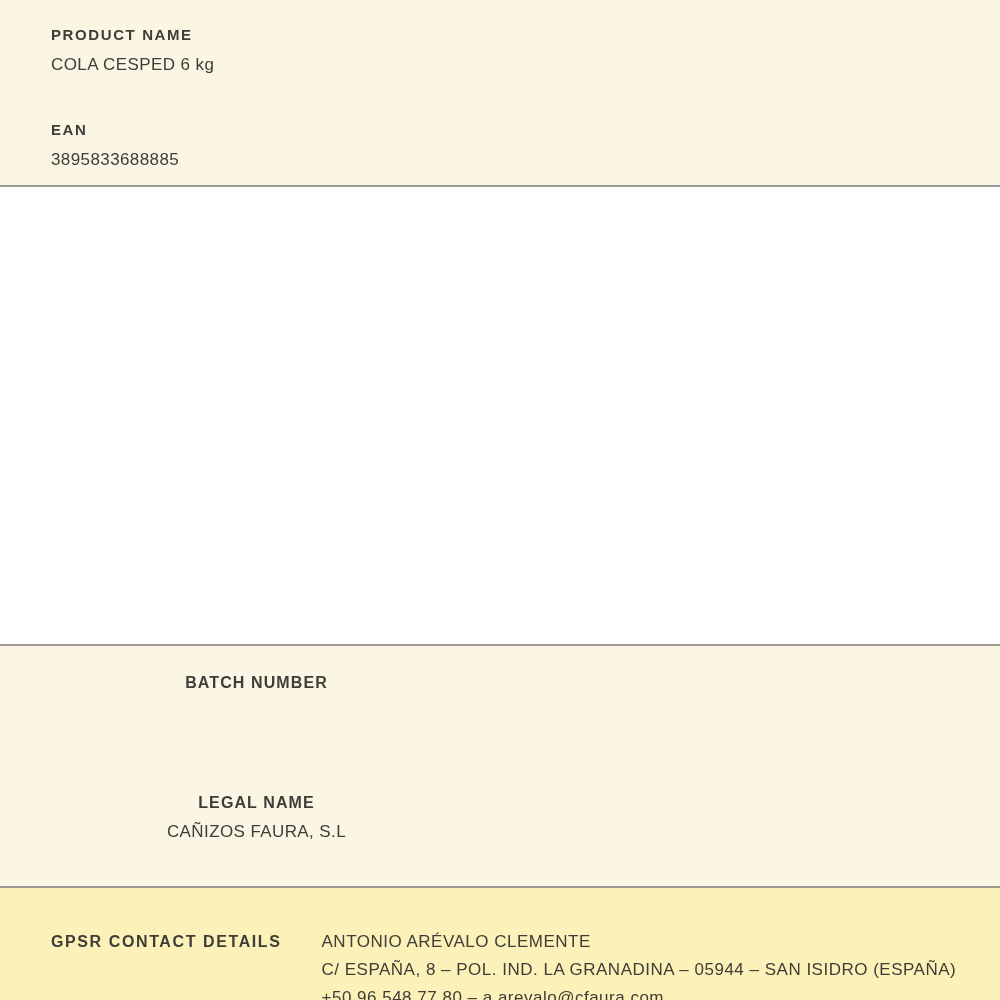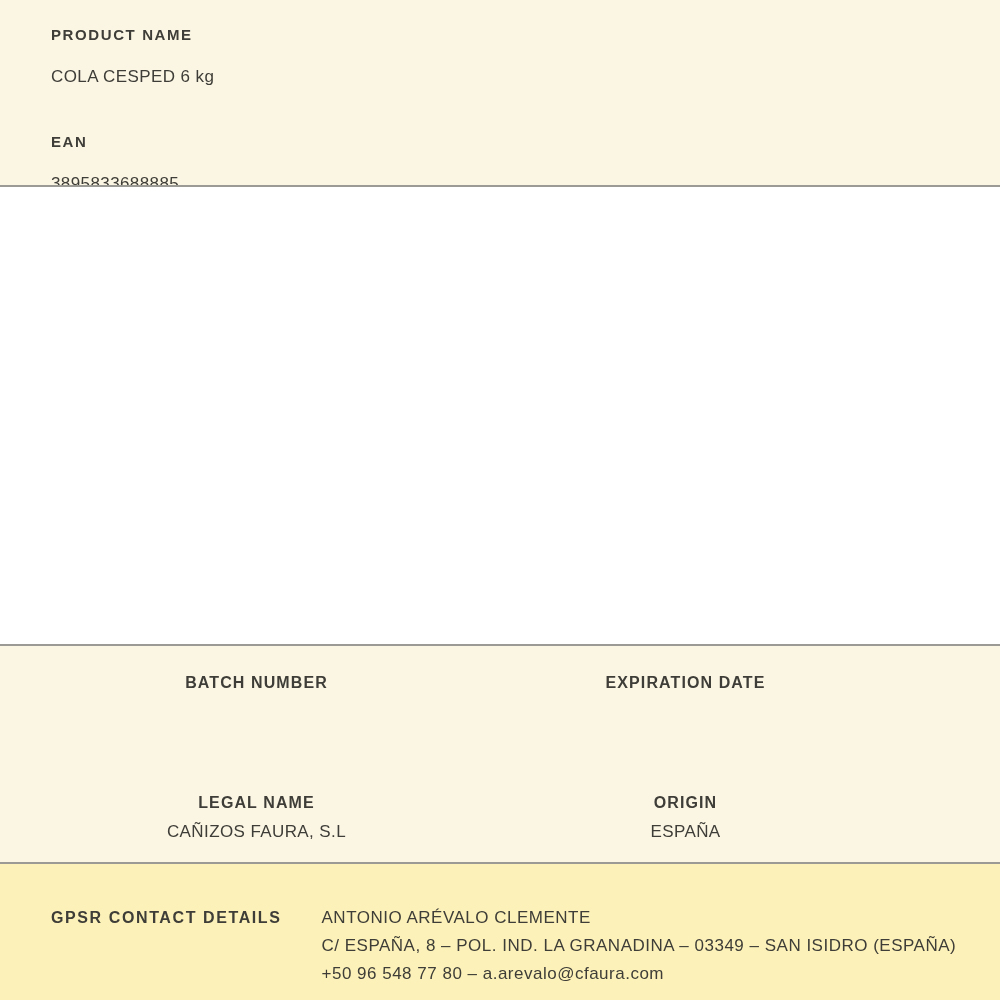--- a/index.html
+++ b/index.html
@@ -32,30 +32,30 @@
   .field-label {
     font-size: 15px;
     font-weight: bold;
     letter-spacing: 1.6px;
     line-height: 18px;
   }
   .field-value {
     font-size: 17px;
     letter-spacing: 0.4px;
     line-height: 20px;
-    margin-top: 23px;
+    margin-top: 11px;
   }
   .top-gap { height: 46px; }
 
   
   .section-white { height: 457px; background: var(--white-bg); flex: none; }
 
   
   .section-mid {
-    height: 216px;
+    height: 240px;
     background: var(--cream-bg);
     padding: 28px 100px 0 42px;
     flex: none;
   }
   .mid-row {
     display: grid;
     grid-template-columns: 1fr 1fr;
     text-align: center;
   }
   .mid-label {
@@ -118,41 +118,36 @@
 
   <div class="divider"></div>
 
   <div class="section-mid">
     <div class="mid-row">
       <div>
         <div class="mid-label">BATCH NUMBER</div>
         <div class="mid-value"></div>
       </div>
       <div>
-        <div class="mid-label">EXPIRATION DATE</div>
         <div class="mid-value"></div>
       </div>
     </div>
     <div class="mid-gap"></div>
     <div class="mid-row">
       <div>
         <div class="mid-label">LEGAL NAME</div>
         <div class="mid-value">CAÑIZOS FAURA, S.L</div>
-      </div>
-      <div>
-        <div class="mid-label">ORIGIN</div>
-        <div class="mid-value">ESPAÑA</div>
       </div>
     </div>
   </div>
 
   <div class="divider"></div>
 
   <div class="section-bottom">
     <div class="gpsr-label">GPSR CONTACT DETAILS</div>
     <div class="gpsr-contact">
       <div class="gpsr-line">ANTONIO ARÉVALO CLEMENTE</div>
-      <div class="gpsr-line">C/ ESPAÑA, 8 – POL. IND. LA GRANADINA – 03349 – SAN ISIDRO (ESPAÑA)</div>
+      <div class="gpsr-line">C/ ESPAÑA, 8 – POL. IND. LA GRANADINA – 05944 – SAN ISIDRO (ESPAÑA)</div>
       <div class="gpsr-line">+50 96 548 77 80 – a.arevalo@cfaura.com</div>
     </div>
   </div>
 
 </div>
 
 </body></html>

